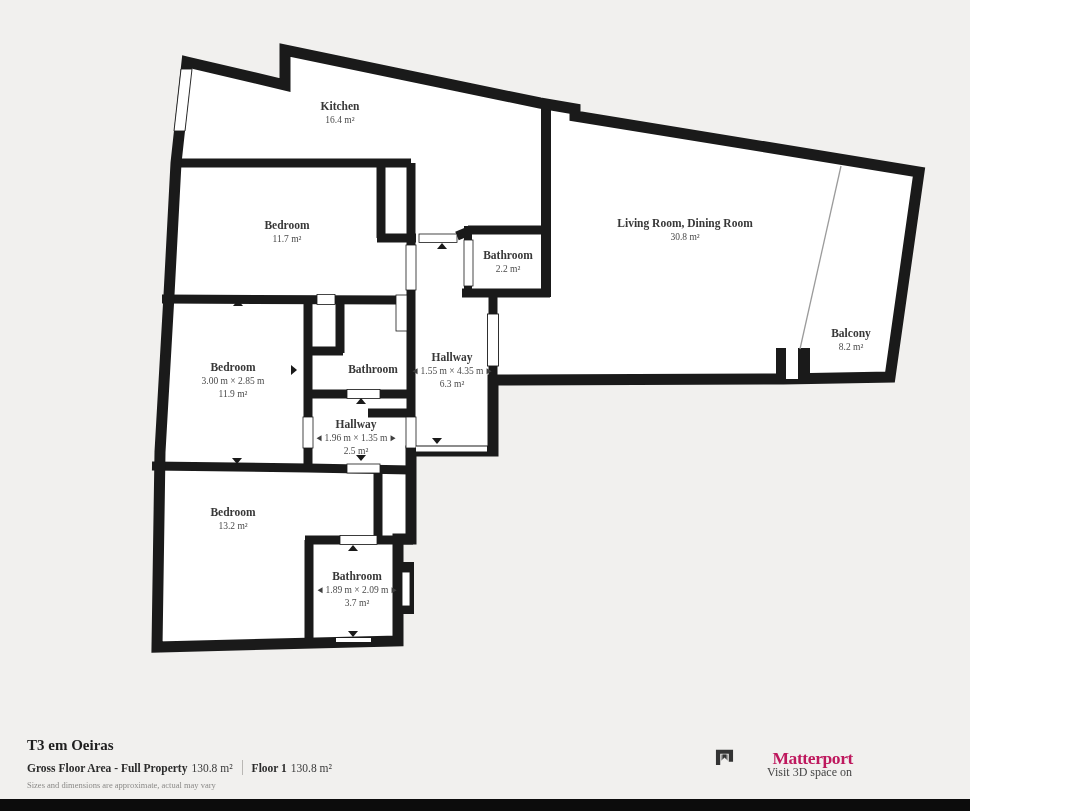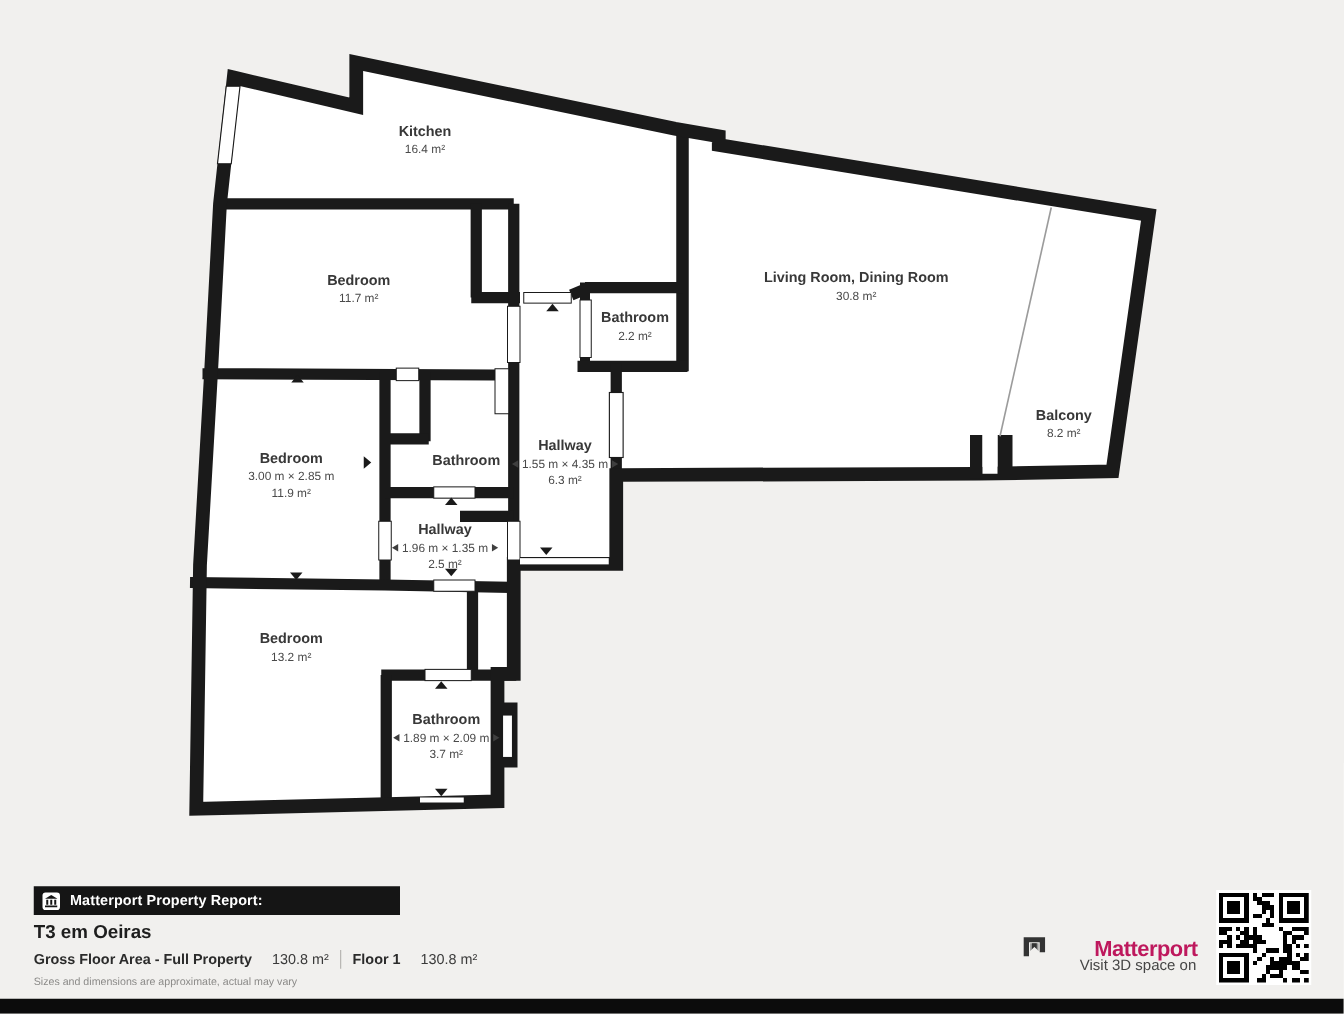--- a/index.html
+++ b/index.html
@@ -1,33 +1,33 @@
 <!DOCTYPE html>
 <html><head>
 <meta charset="utf-8">
 <style>
   html,body{margin:0;padding:0;}
-  #stage{position:relative;width:1075px;height:811px;background:#f1f0ee;overflow:hidden;
-         font-family:Liberation Sans, sans-serif;}
+  #stage{position:relative;width:970px;height:811px;background:#f1f0ee;overflow:hidden;
+         font-family:Liberation Serif, serif;}
   #plan-svg{position:absolute;left:0;top:0;}
   
   .room-label{position:absolute;transform:translate(-50%,-50%);text-align:center;white-space:nowrap;color:#3c3c3c;}
   .rname{font-weight:bold;font-size:11.5px;line-height:13.5px;color:#383838;}
   .rdims,.rarea{font-size:9.5px;line-height:13px;color:#4a4a4a;display:flex;align-items:center;justify-content:center;gap:3px;}
   .arr{width:0;height:0;display:inline-block;}
   .arr-l{border-top:3.5px solid transparent;border-bottom:3.5px solid transparent;border-right:5px solid #3f3f3f;}
   .arr-r{border-top:3.5px solid transparent;border-bottom:3.5px solid transparent;border-left:5px solid #3f3f3f;}
   
   .banner{position:absolute;left:27px;top:709px;width:293px;height:23px;background:#151515;display:flex;align-items:center;padding-left:7px;box-sizing:border-box;}
   .banner-icon{width:14px;height:14px;background:#ffffff;border-radius:2.5px;display:flex;align-items:center;justify-content:center;margin-right:8px;flex:0 0 auto;}
   .banner-label{color:#ffffff;font-size:11.5px;font-weight:bold;letter-spacing:.1px;}
   .prop-title{position:absolute;left:27px;top:737px;font-size:15px;font-weight:bold;color:#1e1e1e;}
   .stats{position:absolute;left:27px;top:760px;font-size:11.5px;color:#2b2b2b;display:flex;align-items:center;}
   .stats b{font-weight:bold;}
-  .stats .val{font-weight:normal;color:#3a3a3a;margin-left:16px;}
+  .stats .val{font-weight:normal;color:#3a3a3a;margin-left:4px;}
   .stat-divider{display:inline-block;width:1px;height:15px;background:#b9b7b4;margin:0 9px;}
   .disclaimer{position:absolute;left:27px;top:780px;font-size:8.5px;color:#8b8a88;}
   
   .visit-text{position:absolute;right:118px;top:730px;font-size:12px;color:#454545;margin-top:35px;}
   .brand-row{position:absolute;right:117px;top:747px;display:flex;align-items:center;gap:6px;}
   .brand-name{font-size:17.5px;font-weight:bold;color:#be185d;letter-spacing:-0.4px;padding-left:32px;}
   .qr{position:absolute;left:973px;top:712px;width:76px;height:76px;background:#ffffff;box-sizing:border-box;padding:2px;}
   .bottom-bar{position:absolute;left:0;bottom:0;width:100%;height:12px;background:#0c0c0c;}
 </style>
 </head>
@@ -167,32 +167,20 @@
         <div class="rname">Bathroom</div>
         <div class="rdims">
           <span class="arr arr-l"></span>
           <span>1.89 m × 2.09 m</span>
           <span class="arr arr-r"></span>
         </div>
         <div class="rarea">3.7 m²</div>
       </div>
     </div>
 
-  <div class="banner">
-    <span class="banner-icon">
-      <svg width="10" height="10" viewBox="0 0 10 10">
-        <polygon points="5,0 10,3 0,3" fill="#151515"></polygon>
-        <rect x="1" y="3.8" width="1.6" height="4" fill="#151515"></rect>
-        <rect x="4.2" y="3.8" width="1.6" height="4" fill="#151515"></rect>
-        <rect x="7.4" y="3.8" width="1.6" height="4" fill="#151515"></rect>
-        <rect x="0" y="8.4" width="10" height="1.6" fill="#151515"></rect>
-      </svg>
-    </span>
-    <span class="banner-label">Matterport Property Report:</span>
-  </div>
 
   <div class="prop-title">T3 em Oeiras</div>
 
   <div class="stats">
     <b>Gross Floor Area - Full Property</b>
     <span class="val">130.8 m²</span>
     <span class="stat-divider"></span>
     <b>Floor 1</b>
     <span class="val">130.8 m²</span>
   </div>

